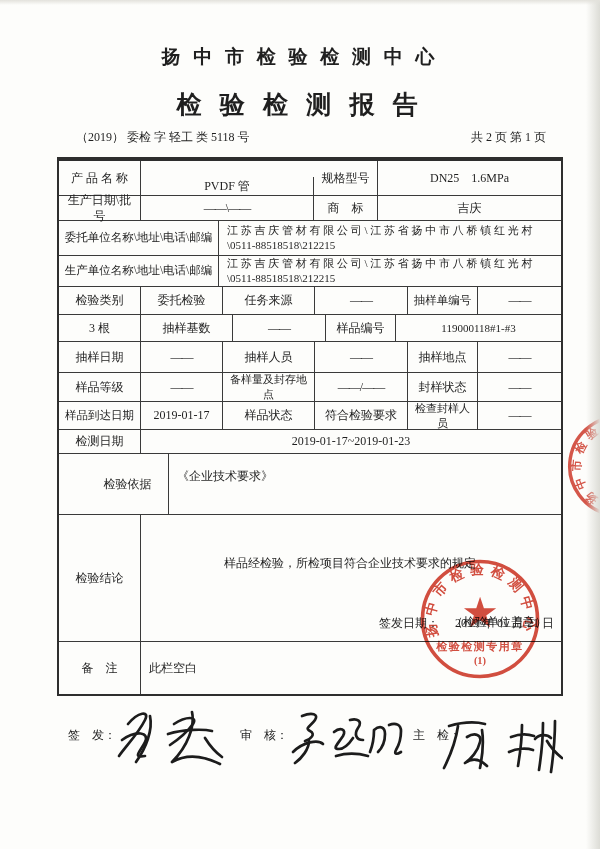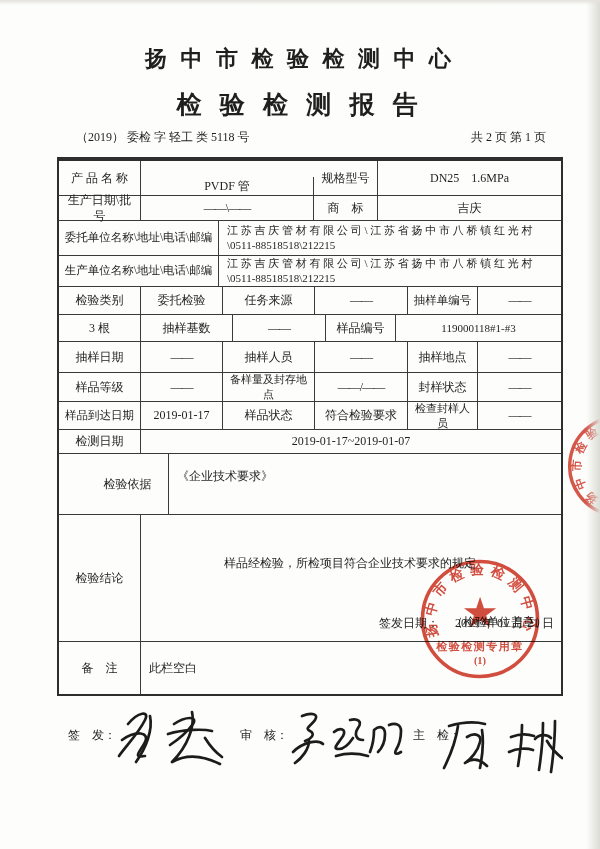--- a/index.html
+++ b/index.html
@@ -9,21 +9,21 @@
     font-family:"Liberation Serif","DejaVu Serif",serif;
     color:#1f1f1f;
   }
   .page{position:absolute;left:0;top:0;width:600px;height:849px;background:#fdfdfb;overflow:hidden;}
   .edge-shade-right{position:absolute;right:0;top:0;width:14px;height:849px;
     background:linear-gradient(to left,#dcdcd6,rgba(253,253,251,0));pointer-events:none;}
   .edge-shade-top{position:absolute;left:0;top:0;width:600px;height:5px;
     background:linear-gradient(to bottom,#e3e2dc,rgba(253,253,251,0));pointer-events:none;}
 
   .org-title{position:absolute;left:0;top:44px;width:600px;text-align:center;
-    font-size:22px;font-weight:bold;letter-spacing:4px;white-space:pre;}
+    font-size:19px;font-weight:bold;letter-spacing:4px;white-space:pre;}
   .report-title{position:absolute;left:0;top:88px;width:600px;text-align:center;
     font-size:25px;font-weight:bold;letter-spacing:6px;white-space:pre;}
   .doc-no{position:absolute;left:76px;top:129px;font-size:12px;white-space:pre;}
   .page-no{position:absolute;right:54px;top:129px;font-size:12px;white-space:pre;}
 
   .tbl{position:absolute;left:57px;top:157px;width:506px;box-sizing:border-box;
     border:2px solid #2e2e2e;border-top-width:4px;background:transparent;font-size:12px;}
   .tr{display:flex;border-bottom:1px solid #3a3a3a;box-sizing:border-box;}
   .tr:last-child{border-bottom:none;}
   .td{border-right:1px solid #3a3a3a;box-sizing:border-box;display:flex;
@@ -129,21 +129,21 @@
       <div class="td fs115" style="flex:0 0 82px;">样品到达日期</div>
       <div class="td" style="flex:0 0 82px;">2019-01-17</div>
       <div class="td" style="flex:0 0 92px;">样品状态</div>
       <div class="td" style="flex:0 0 93px;">符合检验要求</div>
       <div class="td fs11" style="flex:0 0 70px;">检查封样人员</div>
       <div class="td dash">——</div>
     </div>
 
     <div class="tr" style="height:24px;">
       <div class="td" style="flex:0 0 82px;">检测日期</div>
-      <div class="td">2019-01-17~2019-01-07</div>
+      <div class="td">2019-01-17~2019-01-23</div>
     </div>
 
     <div class="tr" style="height:61px;padding-left:28px;">
       <div class="td" style="flex:0 0 82px;">检验依据</div>
       <div class="td left top" style="padding-top:14px;">《企业技术要求》</div>
     </div>
 
     <div class="tr" style="height:127px;">
       <div class="td" style="flex:0 0 82px;">检验结论</div>
       <div class="td concl-cell">

